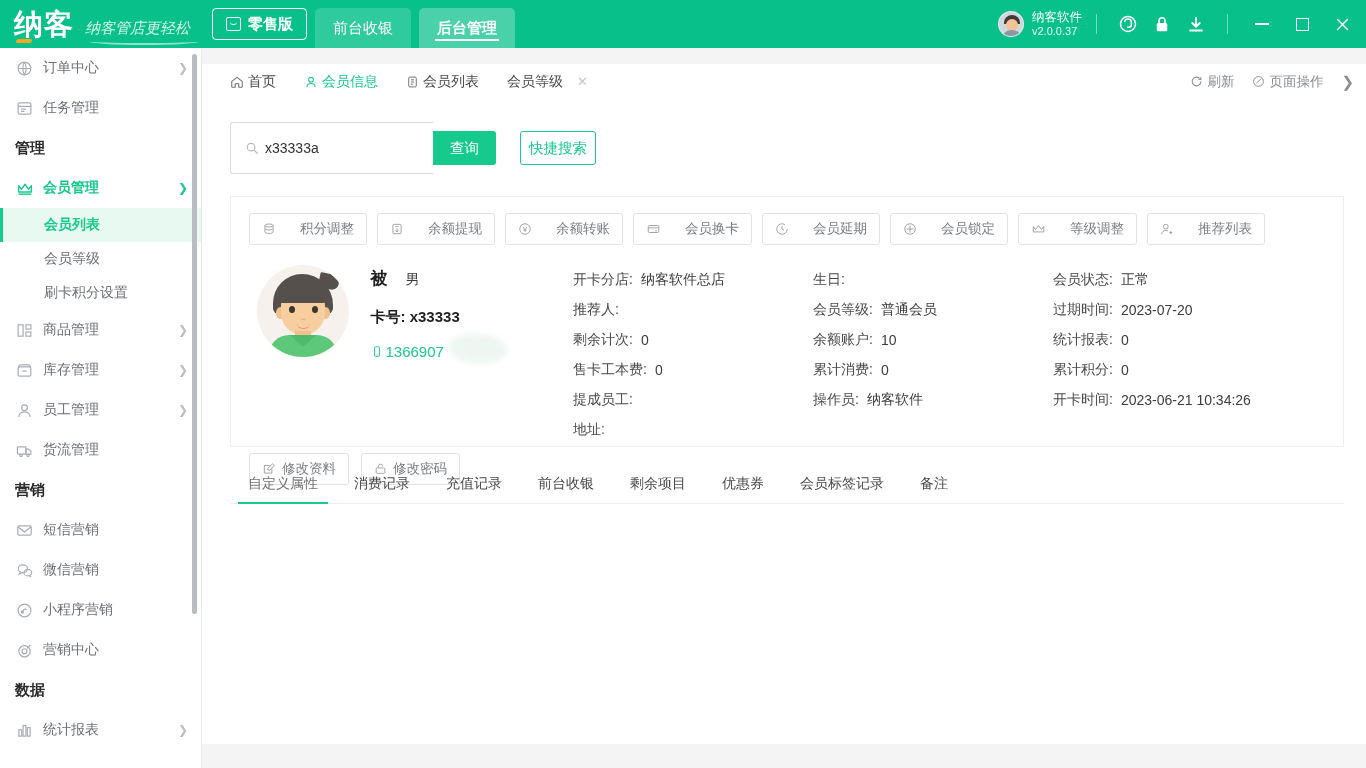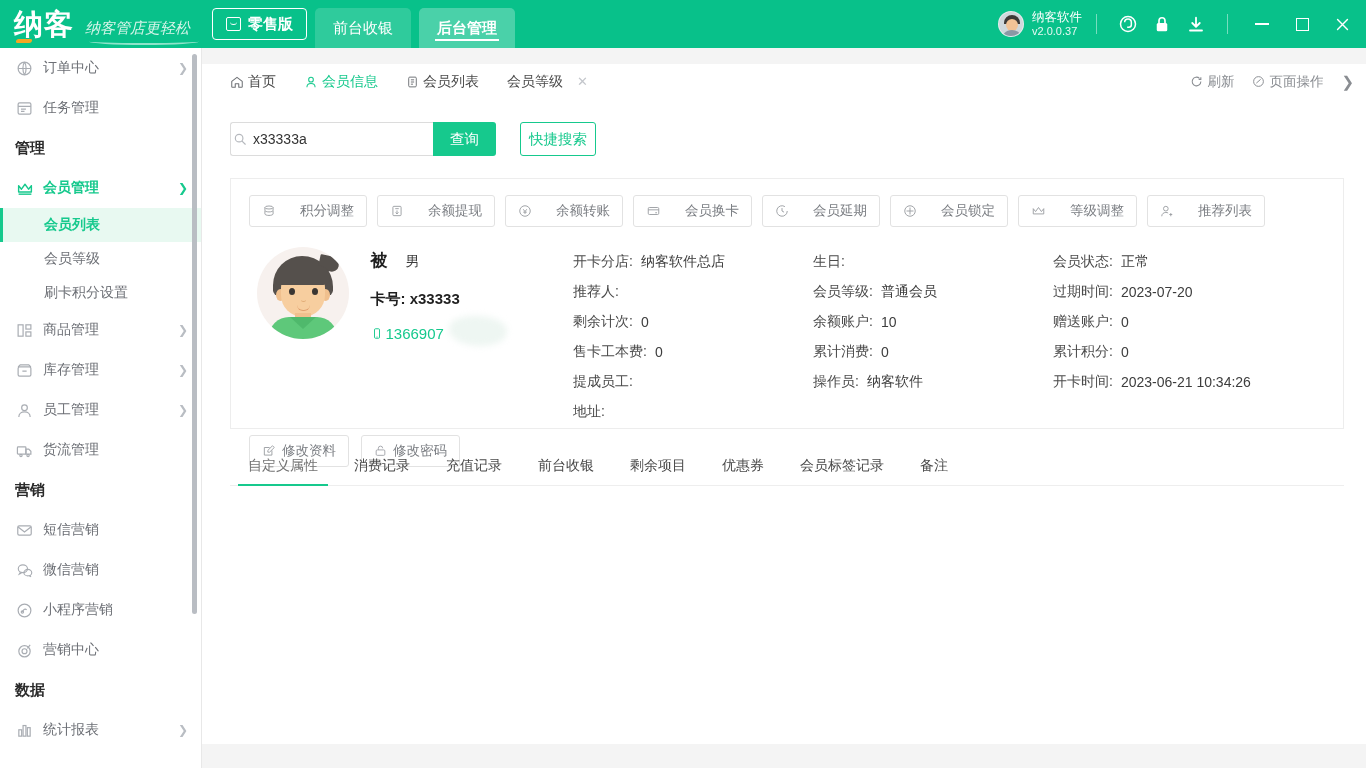--- a/index.html
+++ b/index.html
@@ -115,22 +115,22 @@
   .tabbar-right{ margin-left:auto; display:flex; align-items:center; padding-right:12px; color:#8a8d92; font-size:13.5px; gap:18px; }
   .tbr-item{ display:flex; align-items:center; gap:4px; cursor:pointer; }
 
   
   .main{
     position:absolute; left:202px; top:96px; width:1164px; height:672px;
     background:#fff; overflow:hidden;
   }
   .search-row{ display:flex; align-items:center; padding:26px 0 0 28px; }
   .search-box{
-    width:203px; height:34px; border:1px solid #dcdcdc; border-right:none;
-    border-radius:3px 0 0 3px; display:flex; align-items:center; padding-left:2px; gap:6px;
+    width:203px; height:52px; border:1px solid #dcdcdc; border-right:none;
+    border-radius:3px 0 0 3px; display:flex; align-items:center; padding-left:14px; gap:6px;
     background:#fff;
   }
   .search-box input{
     border:none; outline:none; font-size:14px; color:#333; width:160px;
     font-family:"Liberation Sans",sans-serif; background:transparent;
   }
   .btn-query{
     width:63px;height:34px;background:#16c98d;color:#fff;border:none;
     font-size:14.5px;border-radius:0 3px 3px 0;cursor:pointer;
     font-family:"Liberation Sans",sans-serif;
@@ -689,21 +689,21 @@
           <div class="fcol c3">
             <div class="frow">
                 <span class="flab">会员状态:</span>
                 <span class="fval">正常</span>
               </div>
             <div class="frow">
                 <span class="flab">过期时间:</span>
                 <span class="fval">2023-07-20</span>
               </div>
             <div class="frow">
-                <span class="flab">赠送账户:</span>
+                <span class="flab">统计报表:</span>
                 <span class="fval">0</span>
               </div>
             <div class="frow">
                 <span class="flab">累计积分:</span>
                 <span class="fval">0</span>
               </div>
             <div class="frow">
                 <span class="flab">开卡时间:</span>
                 <span class="fval">2023-06-21 10:34:26</span>
               </div>

